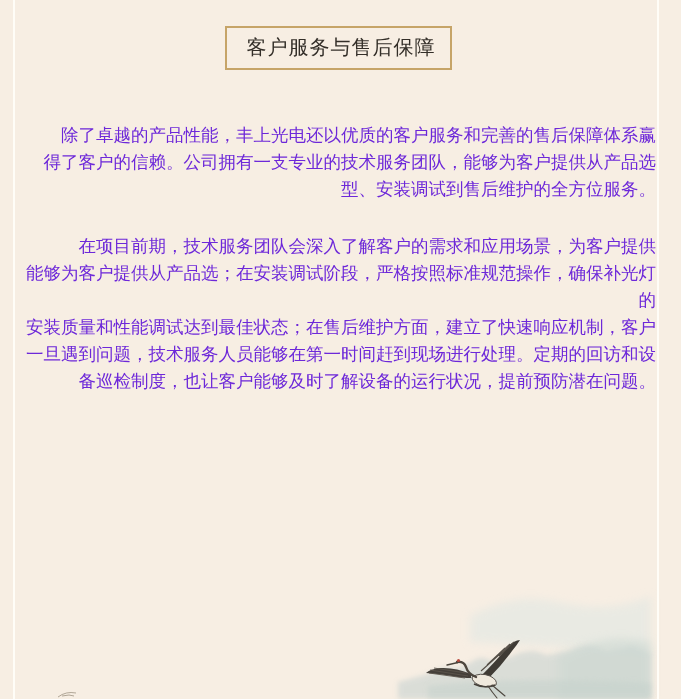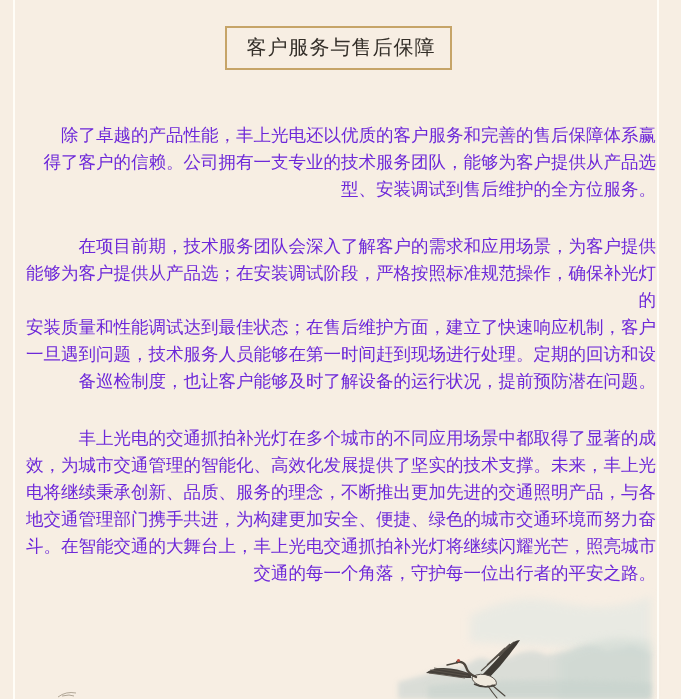--- a/index.html
+++ b/index.html
@@ -73,26 +73,20 @@
       <span>客户服务与售后保障</span>
     </div>
     <p class="para p1">　　除了卓越的产品性能，丰上光电还以优质的客户服务和完善的售后保障体系赢
 得了客户的信赖。公司拥有一支专业的技术服务团队，能够为客户提供从产品选
 型、安装调试到售后维护的全方位服务。</p>
     <p class="para p2">　　 在项目前期，技术服务团队会深入了解客户的需求和应用场景，为客户提供
 能够为客户提供从产品选；在安装调试阶段，严格按照标准规范操作，确保补光灯的
 安装质量和性能调试达到最佳状态；在售后维护方面，建立了快速响应机制，客户
 一旦遇到问题，技术服务人员能够在第一时间赶到现场进行处理。定期的回访和设
 备巡检制度，也让客户能够及时了解设备的运行状况，提前预防潜在问题。</p>
-    <p class="para p3">　　丰上光电的交通抓拍补光灯在多个城市的不同应用场景中都取得了显著的成
-效，为城市交通管理的智能化、高效化发展提供了坚实的技术支撑。未来，丰上光
-电将继续秉承创新、品质、服务的理念，不断推出更加先进的交通照明产品，与各
-地交通管理部门携手共进，为构建更加安全、便捷、绿色的城市交通环境而努力奋
-斗。在智能交通的大舞台上，丰上光电交通抓拍补光灯将继续闪耀光芒，照亮城市
-交通的每一个角落，守护每一位出行者的平安之路。</p>
   </div>
 
   <div class="artwork">
     <svg width="681" height="115" viewBox="0 0 681 115" xmlns="http://www.w3.org/2000/svg">
       <defs>
         <filter id="soft" x="-20%" y="-20%" width="140%" height="140%">
           <feGaussianBlur stdDeviation="4"></feGaussianBlur>
         </filter>
         <filter id="soft2" x="-20%" y="-20%" width="140%" height="140%">
           <feGaussianBlur stdDeviation="2.5"></feGaussianBlur>

